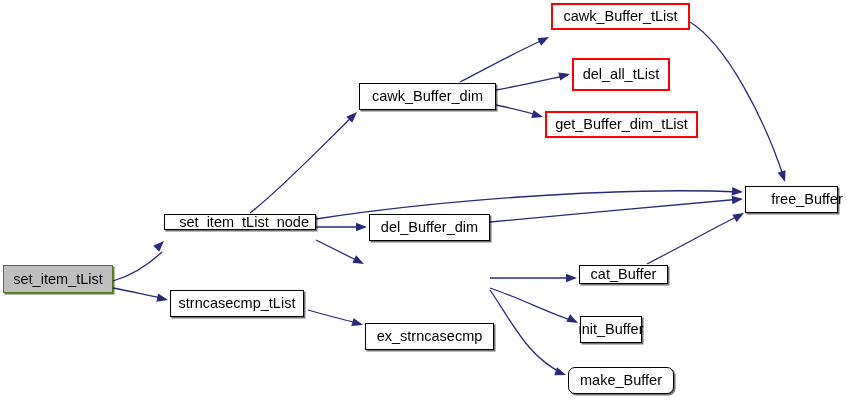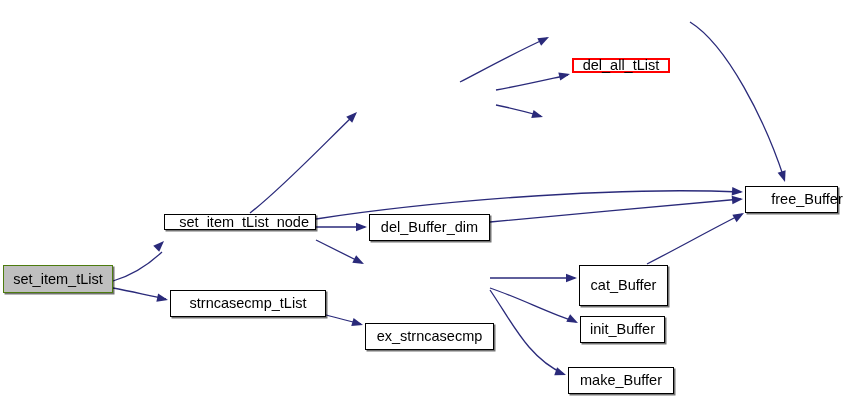--- a/index.html
+++ b/index.html
@@ -87,37 +87,46 @@
       <polygon points="0,0 -11,-4.2 -11,4.2" fill="#2a2a7a" transform="translate(566,375) rotate(20)"></polygon>
       <path d="M647,264 C680,247 714,228 742,214" fill="none" stroke="#2a2a7a" stroke-width="1.3"></path>
       <polygon points="0,0 -11,-4.2 -11,4.2" fill="#2a2a7a" transform="translate(744,213) rotate(330)"></polygon>
     </svg>
 <div class="node current" style="left: 3px; top: 265px; width: 110px; height: 28px;">
       <span class="node-label">set_item_tList</span>
     </div>
     <div class="node" style="left: 164px; top: 214px; width: 152px; height: 16px; justify-content: flex-end;">
       <span class="node-label">set_item_tList_node</span>
     </div>
-    <div class="node" style="left: 170px; top: 290px; width: 156px; height: 27px;">
+    <div class="node" style="left: 170px; top: 290px; width: 134px; height: 27px;">
       <span class="node-label">strncasecmp_tList</span>
+    </div>
+    <div class="node" style="left: 359px; top: 83px; width: 137px; height: 27px;">
+      <span class="node-label">cawk_Buffer_dim</span>
     </div>
     <div class="node" style="left: 369px; top: 214px; width: 121px; height: 27px;">
       <span class="node-label">del_Buffer_dim</span>
     </div>
     <div class="node" style="left: 365px; top: 315px; width: 129px; height: 27px; margin-top: 8px;">
       <span class="node-label">ex_strncasecmp</span>
     </div>
-    <div class="node red" style="left: 572px; top: 58px; width: 98px; height: 15px;">
+    <div class="node red" style="left: 551px; top: 3px; width: 139px; height: 27px;">
+      <span class="node-label">cawk_Buffer_tList</span>
+    </div>
+    <div class="node red" style="left: 572px; top: 58px; width: 98px; height: 33px;">
       <span class="node-label">del_all_tList</span>
     </div>
-    <div class="node" style="left: 579px; top: 265px; width: 89px; height: 41px;">
+    <div class="node red" style="left: 545px; top: 111px; width: 153px; height: 27px;">
+      <span class="node-label">get_Buffer_dim_tList</span>
+    </div>
+    <div class="node" style="left: 579px; top: 265px; width: 89px; height: 19px;">
       <span class="node-label">cat_Buffer</span>
     </div>
-    <div class="node" style="left: 580px; top: 316px; width: 85px; height: 27px;">
+    <div class="node" style="left: 580px; top: 316px; width: 62px; height: 27px;">
       <span class="node-label">init_Buffer</span>
     </div>
-    <div class="node" style="left: 568px; top: 367px; width: 106px; height: 27px;">
+    <div class="node" style="left: 568px; top: 367px; width: 106px; height: 27px; border-radius: 7px;">
       <span class="node-label">make_Buffer</span>
     </div>
     <div class="node" style="left: 745px; top: 186px; width: 93px; height: 27px; padding-left: 31px;">
       <span class="node-label">free_Buffer</span>
     </div>
   </div>
 
 </body></html>

